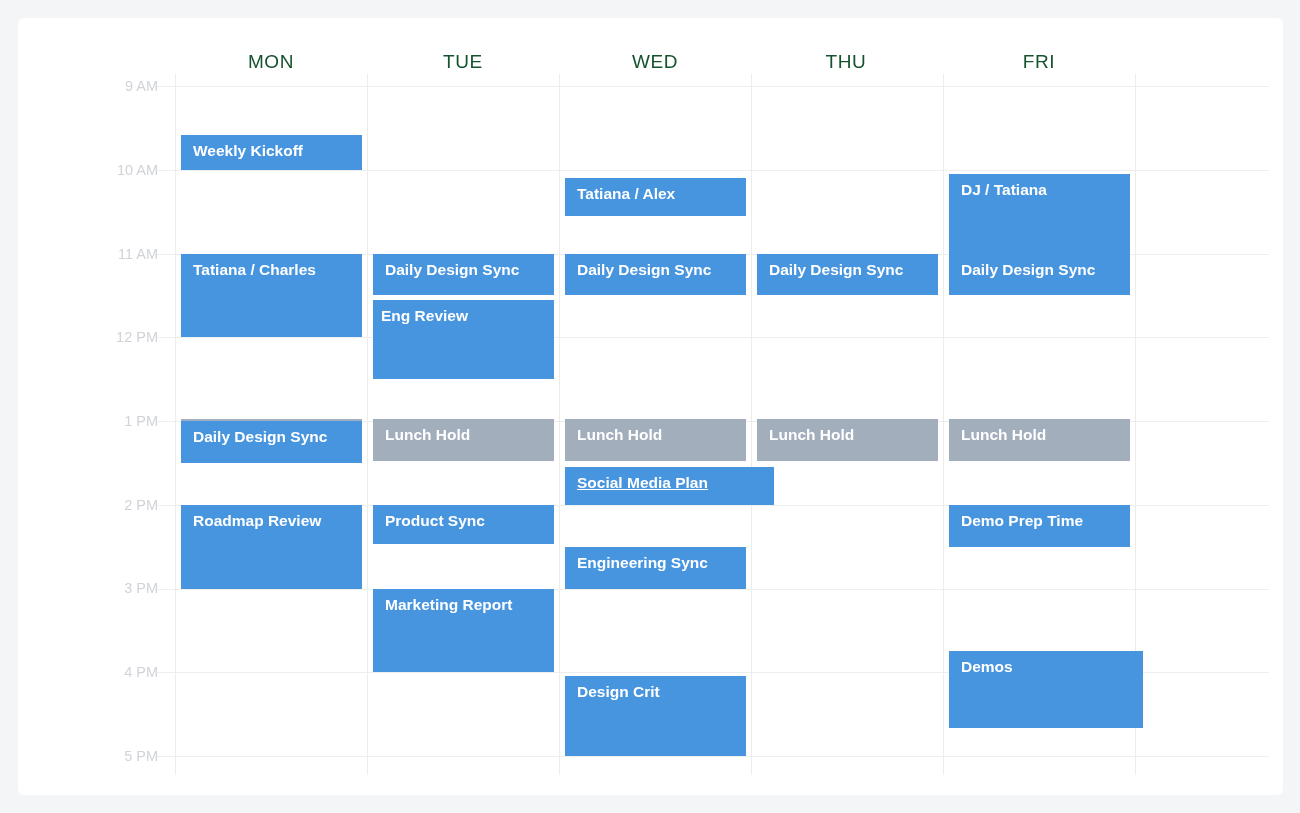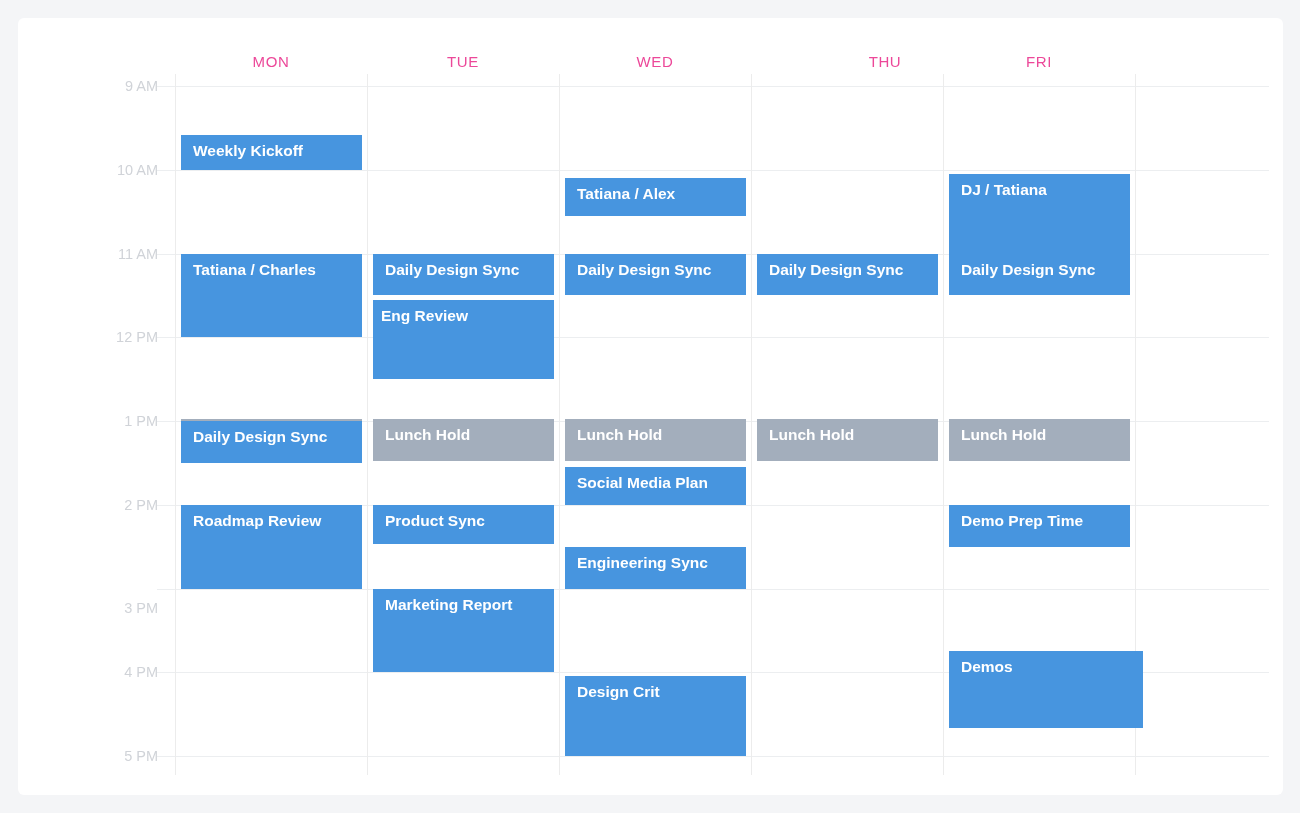--- a/index.html
+++ b/index.html
@@ -33,23 +33,23 @@
     right: 0;
     bottom: 0;
   }
 
   .day-header {
     position: absolute;
     top: 32px;
     height: 24px;
     line-height: 24px;
     text-align: center;
-    font-size: 15px;
+    font-size: 19px;
     letter-spacing: 0.6px;
-    color: #ec4899;
+    color: #14532d;
     font-weight: 400;
     user-select: none;
   }
 
   .time-label {
     position: absolute;
     left: 0;
     width: 140px;
     text-align: right;
     font-size: 14.5px;
@@ -100,50 +100,50 @@
       <div class="time-label" style="top: 151.75px;">10 AM</div>
       <div class="hour-line" style="top: 235.5px;"></div>
       <div class="time-label" style="top: 235.5px;">11 AM</div>
       <div class="hour-line" style="top: 319.25px;"></div>
       <div class="time-label" style="top: 319.25px;">12 PM</div>
       <div class="hour-line" style="top: 403px;"></div>
       <div class="time-label" style="top: 403px;">1 PM</div>
       <div class="hour-line" style="top: 486.75px;"></div>
       <div class="time-label" style="top: 486.75px;">2 PM</div>
       <div class="hour-line" style="top: 570.5px;"></div>
-      <div class="time-label" style="top: 590px;">3 PM</div>
+      <div class="time-label" style="top: 570px;">3 PM</div>
       <div class="hour-line" style="top: 654.25px;"></div>
       <div class="time-label" style="top: 654.25px;">4 PM</div>
       <div class="hour-line" style="top: 738px;"></div>
       <div class="time-label" style="top: 738px;">5 PM</div>
       <div class="col-line" style="left: 157px;"></div>
       <div class="col-line" style="left: 349px;"></div>
       <div class="col-line" style="left: 541px;"></div>
       <div class="col-line" style="left: 733px;"></div>
       <div class="col-line" style="left: 925px;"></div>
       <div class="col-line" style="left: 1117px;"></div>
       <div class="day-header" style="left: 157px; width: 192px;">MON</div>
       <div class="day-header" style="left: 349px; width: 192px;">TUE</div>
       <div class="day-header" style="left: 541px; width: 192px;">WED</div>
-      <div class="day-header" style="left: 771px; width: 192px;">THU</div>
+      <div class="day-header" style="left: 732px; width: 192px;">THU</div>
       <div class="day-header" style="left: 925px; width: 192px;">FRI</div>
       <div class="event blue" style="left: 163px; width: 181px; top: 116.575px; height: 35.175px;">Weekly Kickoff</div>
       <div class="event blue" style="left: 163px; width: 181px; top: 235.5px; height: 83.75px;">Tatiana / Charles</div>
       <div class="event gray" style="left: 163px; width: 181px; top: 361.125px; height: 41.875px;">Lunch Hold</div>
       <div class="event blue" style="left: 163px; width: 181px; top: 403px; height: 41.875px;">Daily Design Sync</div>
       <div class="event blue" style="left: 163px; width: 181px; top: 486.75px; height: 83.75px;">Roadmap Review</div>
       <div class="event blue" style="left: 355px; width: 181px; top: 235.5px; height: 41.875px;">Daily Design Sync</div>
       <div class="event blue" style="left: 355px; width: 181px; top: 281.562px; height: 79.5625px; padding-left: 8px;">Eng Review</div>
       <div class="event gray" style="left: 355px; width: 181px; top: 361.125px; height: 41.875px;">Lunch Hold</div>
       <div class="event blue" style="left: 355px; width: 181px; top: 486.75px; height: 39px;">Product Sync</div>
       <div class="event blue" style="left: 547px; width: 181px; top: 160.125px; height: 37.6875px;">Tatiana / Alex</div>
       <div class="event blue" style="left: 355px; width: 181px; top: 570.5px; height: 83.75px;">Marketing Report</div>
       <div class="event blue" style="left: 547px; width: 181px; top: 235.5px; height: 41.875px;">Daily Design Sync</div>
       <div class="event gray" style="left: 547px; width: 181px; top: 361.125px; height: 41.875px;">Lunch Hold</div>
-      <div class="event blue" style="left: 547px; width: 181px; top: 449.062px; height: 37.6875px;">Social Media Plan</div>
+      <div class="event blue" style="left: 547px; width: 209px; top: 449.062px; height: 37.6875px; text-decoration: underline;">Social Media Plan</div>
       <div class="event blue" style="left: 547px; width: 181px; top: 528.625px; height: 41.875px;">Engineering Sync</div>
       <div class="event blue" style="left: 547px; width: 181px; top: 658.438px; height: 79.5625px;">Design Crit</div>
       <div class="event blue" style="left: 739px; width: 181px; top: 235.5px; height: 41.875px;">Daily Design Sync</div>
       <div class="event gray" style="left: 739px; width: 181px; top: 361.125px; height: 41.875px;">Lunch Hold</div>
       <div class="event blue" style="left: 931px; width: 181px; top: 155.938px; height: 79.5625px;">DJ / Tatiana</div>
       <div class="event blue" style="left: 931px; width: 181px; top: 235.5px; height: 41.875px;">Daily Design Sync</div>
       <div class="event gray" style="left: 931px; width: 181px; top: 361.125px; height: 41.875px;">Lunch Hold</div>
       <div class="event blue" style="left: 931px; width: 181px; top: 486.75px; height: 41.875px;">Demo Prep Time</div>
       <div class="event blue" style="left: 931px; width: 194px; top: 633.312px; height: 77.05px;">Demos</div>
     </div>

